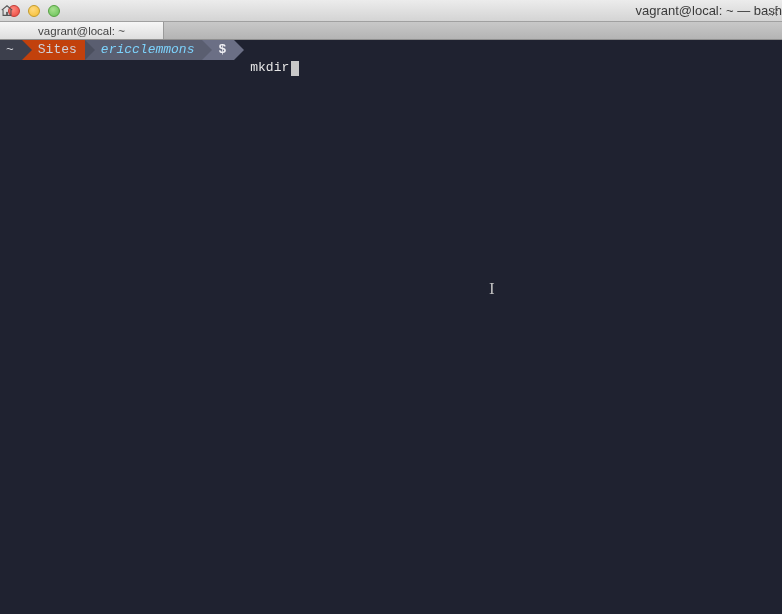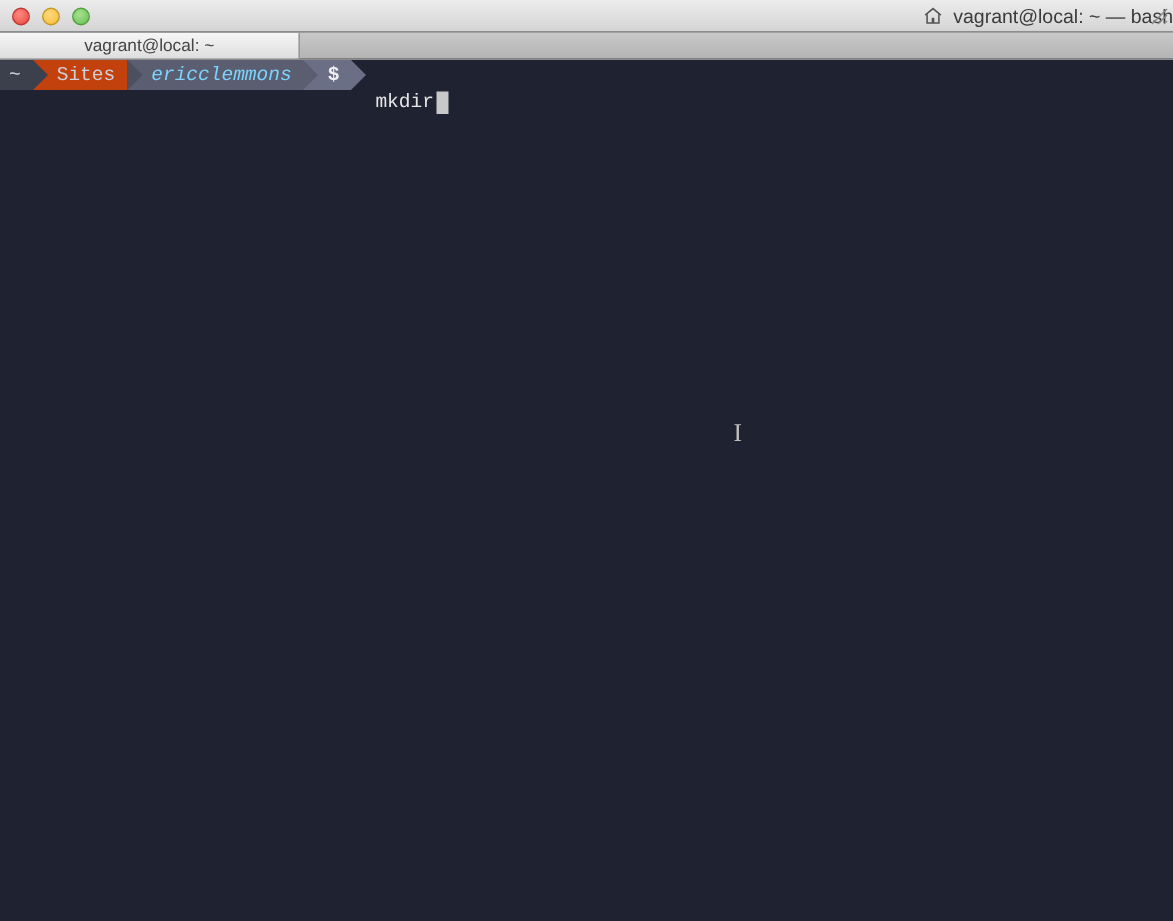--- a/index.html
+++ b/index.html
@@ -43,21 +43,21 @@
     }
     .zoom-btn {
       background: radial-gradient(circle at 40% 35%, #a8e08f, #64c054);
       border: 1px solid #56a041;
     }
     .title-content {
       position: absolute;
       left: 0;
       right: 0;
       display: flex;
-      justify-content: flex-end;
+      justify-content: space-between;
       align-items: center;
       gap: 6px;
       font-family: "Lucida Grande", "Helvetica Neue", sans-serif;
       font-size: 13px;
       color: #3a3a3a;
       pointer-events: none;
     }
     .home-icon svg {
       width: 14px;
       height: 14px;
@@ -77,21 +77,21 @@
     }
     .tabbar {
       height: 18px;
       background: linear-gradient(to bottom, #c8c8c8 0%, #b4b4b4 100%);
       border-bottom: 1px solid #8f8f8f;
       display: flex;
       align-items: stretch;
       font-family: "Lucida Grande", "Helvetica Neue", sans-serif;
     }
     .tab {
-      width: 200px;
+      width: 164px;
       background: linear-gradient(to bottom, #f6f6f6 0%, #dedede 100%);
       border-right: 1px solid #9a9a9a;
       display: flex;
       align-items: center;
       justify-content: center;
       font-size: 11.5px;
       color: #444;
       position: relative;
     }
     .terminal {

